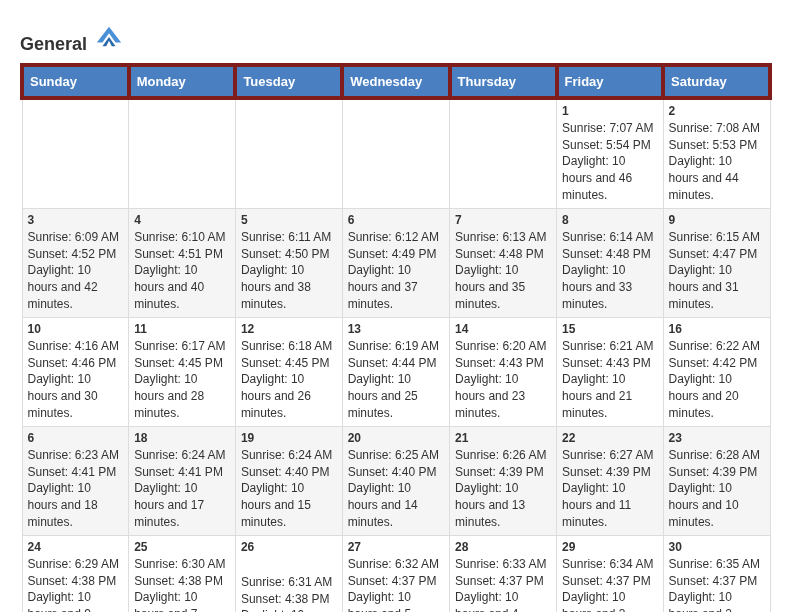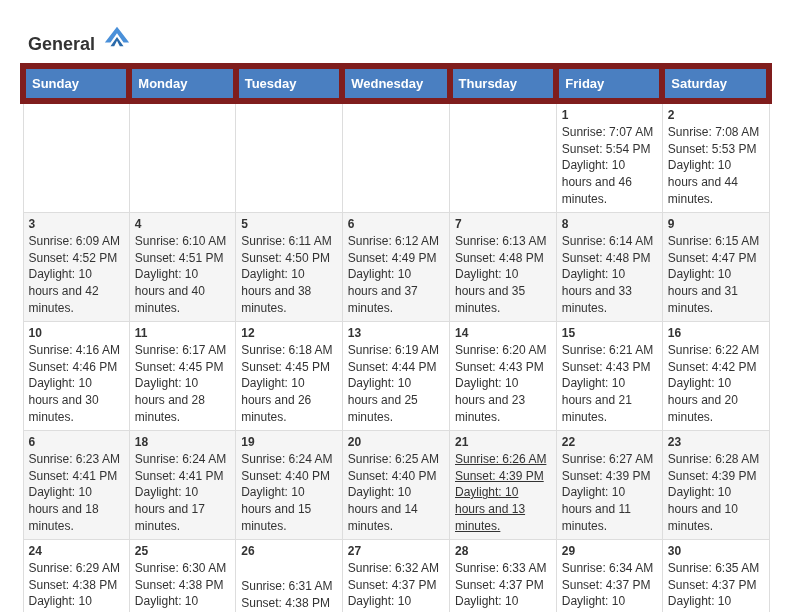--- a/index.html
+++ b/index.html
@@ -8,21 +8,20 @@
       background: #fff;
       width: 792px;
       min-height: 612px;
       padding: 16px 20px 20px 20px;
     }
     .header-area {
       display: flex;
       align-items: flex-start;
       justify-content: space-between;
       margin-bottom: 8px;
-      margin-left: 8px;
     }
     .logo {
       display: flex;
       align-items: center;
       margin-top: 6px;
     }
     .logo-text {
       font-size: 18px;
       font-weight: bold;
       color: #333;
@@ -54,21 +53,21 @@
       border: 1px solid #ccc;
       margin-top: 6px;
     }
     .calendar th {
       background-color: #4a7fc1;
       color: #fff;
       font-size: 13px;
       font-weight: bold;
       padding: 7px 6px;
       text-align: left;
-      border: 6px solid #7f1d1d;
+      border: 4px solid #7f1d1d;
     }
     .calendar td {
       vertical-align: top;
       border: 1px solid #ddd;
       padding: 4px 5px;
       width: 108px;
       min-height: 78px;
       font-size: 10.5px;
       color: #333;
       background: #fff;
@@ -266,21 +265,21 @@
 Daylight: 10 hours and 15 minutes.</div>
         </td>
         <td>
           <span class="day-number">20</span>
           <div class="day-info" style="white-space: pre-line;">Sunrise: 6:25 AM
 Sunset: 4:40 PM
 Daylight: 10 hours and 14 minutes.</div>
         </td>
         <td>
           <span class="day-number">21</span>
-          <div class="day-info" style="white-space: pre-line; text-decoration: underline;">Sunrise: 6:26 AM
+          <div class="day-info" style="white-space: pre-line;">Sunrise: 6:26 AM
 Sunset: 4:39 PM
 Daylight: 10 hours and 13 minutes.</div>
         </td>
         <td>
           <span class="day-number">22</span>
           <div class="day-info" style="white-space: pre-line;">Sunrise: 6:27 AM
 Sunset: 4:39 PM
 Daylight: 10 hours and 11 minutes.</div>
         </td>
         <td>

